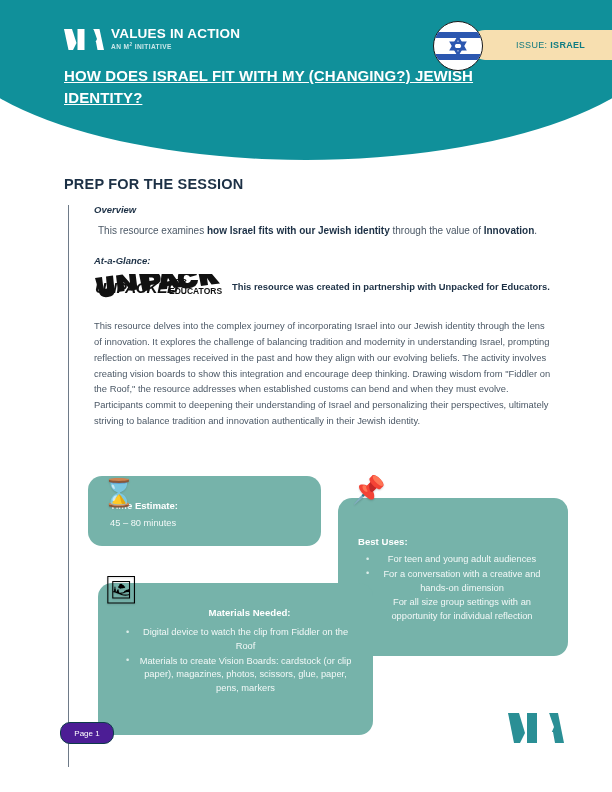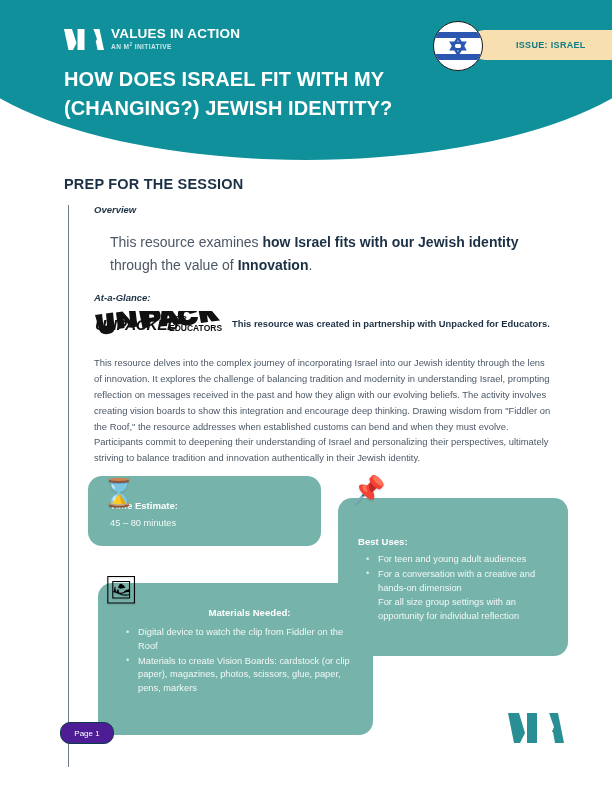--- a/index.html
+++ b/index.html
@@ -75,21 +75,21 @@
     height: 30px;
     background: #F7DFB0;
     border-radius: 15px 0 0 15px;
     display: flex;
     align-items: center;
     padding-left: 46px;
     box-sizing: border-box;
   }
   .issue-label {
     font-size: 9px;
-    font-weight: bold;
+    font-weight: normal;
     color: #11787E;
     letter-spacing: 0.3px;
   }
   .issue-value {
     font-size: 9px;
     font-weight: bold;
     color: #0E7C83;
     letter-spacing: 0.3px;
     margin-left: 3px;
   }
@@ -121,24 +121,25 @@
     width: 20px;
     height: 20px;
   }
 
   .headline {
     position: absolute;
     left: 64px;
     top: 65px;
     width: 420px;
     color: #ffffff;
-    font-size: 20px;
+    font-size: 15px;
     font-weight: bold;
     line-height: 1.45;
     letter-spacing: 0.1px;
+    text-decoration: underline;
   }
 
   
   .section-title {
     position: absolute;
     left: 64px;
     top: 176px;
     font-size: 14.5px;
     font-weight: bold;
     color: #1C3045;
@@ -163,24 +164,24 @@
 
   .lbl-italic {
     font-size: 9.5px;
     font-style: italic;
     font-weight: bold;
     color: #1C3045;
     margin: 0 0 8px 0;
   }
 
   .para {
-    font-size: 14px;
+    font-size: 10px;
     line-height: 1.62;
     color: #4B5866;
-    margin: 16px;
+    margin: 4px;
   }
   .para b { color: #1C3045; font-weight: bold; }
 
   .atglance {
     margin-top: 16px;
   }
 
   .partner-row {
     display: flex;
     align-items: center;
@@ -224,20 +225,21 @@
   .card-text {
     font-size: 9.3px;
     color: #F2F8F7;
     line-height: 1.5;
     margin: 0;
   }
   .card ul {
     margin: 6px;
     padding: 0;
     list-style: none;
+    text-align: center;
   }
   .card li {
     font-size: 9.3px;
     color: #F2F8F7;
     line-height: 1.48;
     position: relative;
     padding-left: 14px;
     margin-bottom: 1px;
   }
   .card li::before {

